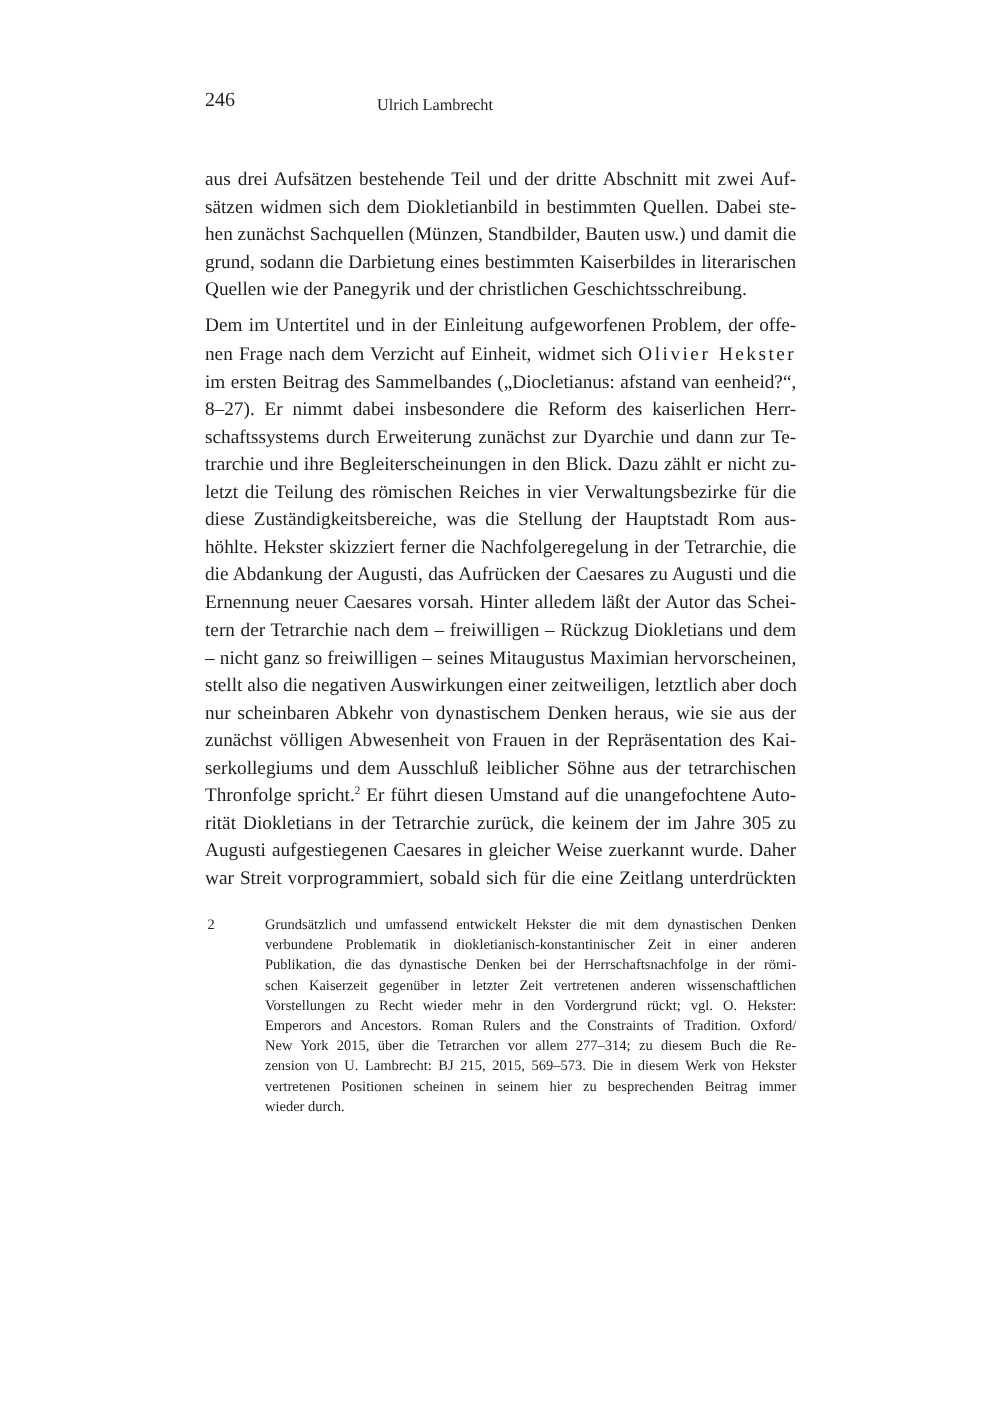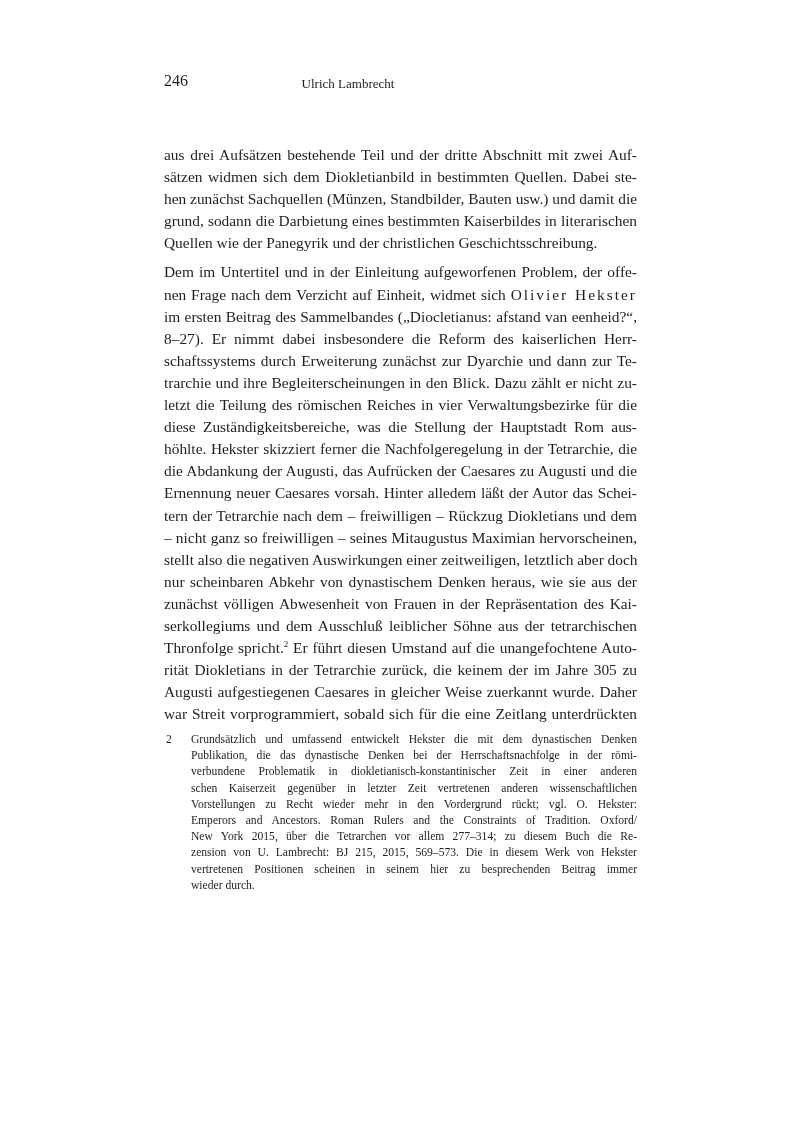--- a/index.html
+++ b/index.html
@@ -1,29 +1,29 @@
 <!DOCTYPE html>
 <html><head>
 <meta charset="utf-8">
 <style>
   html, body { margin: 0; padding: 0; background: #ffffff; }
   body { width: 799px; height: 1131px; position: relative; overflow: hidden;
          font-family: "Liberation Serif", "DejaVu Serif", serif; color: #1e1e1e; }
   .page-number { position: absolute; left: 164px; top: 72px; font-size: 16px; }
   .running-head { position: absolute; left: 0; width: 696px; top: 76px; text-align: center; font-size: 13px; }
-  .body-text { position: absolute; left: 164px; top: 144px; width: 473px; }
+  .body-text { position: absolute; left: 164px; top: 133px; width: 473px; }
   .para { margin: 0; font-size: 15.4px; line-height: 22.1px; text-align: justify; text-align-last: left; hyphens: manual; }
   .para + .para { margin-top: 7px; }
   .line { display: block; text-align: justify; text-align-last: justify; white-space: nowrap; }
   .line.last { text-align-last: left; }
   .spaced { letter-spacing: 2px; }
   sup { font-size: 9px; line-height: 0; vertical-align: 6px; }
   .footnote { position: absolute; left: 164px; top: 732px; width: 473px; font-size: 11.6px; line-height: 16.2px; }
   .fn-num { position: absolute; left: 2px; top: 0; }
-  .fn-text { margin-left: 27px; }
+  .fn-text { margin-left: 48px; }
 </style>
 </head>
 <body>
 
 <div class="page-number">246</div>
 <div class="running-head">Ulrich Lambrecht</div>
 
 <div class="body-text">
   <p class="para">
     <span class="line">aus drei Aufsätzen bestehende Teil und der dritte Abschnitt mit zwei Auf-</span>
@@ -54,22 +54,22 @@
     <span class="line">rität Diokletians in der Tetrarchie zurück, die keinem der im Jahre 305 zu</span>
     <span class="line">Augusti aufgestiegenen Caesares in gleicher Weise zuerkannt wurde. Daher</span>
     <span class="line">war Streit vorprogrammiert, sobald sich für die eine Zeitlang unterdrückten</span>
   </p>
 </div>
 
 <div class="footnote">
   <span class="fn-num">2</span>
   <div class="fn-text">
     <span class="line">Grundsätzlich und umfassend entwickelt Hekster die mit dem dynastischen Denken</span>
+    <span class="line">verbundene Problematik in diokletianisch-konstantinischer Zeit in einer anderen</span>
     <span class="line">Publikation, die das dynastische Denken bei der Herrschaftsnachfolge in der römi-</span>
-    <span class="line">verbundene Problematik in diokletianisch-konstantinischer Zeit in einer anderen</span>
     <span class="line">schen Kaiserzeit gegenüber in letzter Zeit vertretenen anderen wissenschaftlichen</span>
     <span class="line">Vorstellungen zu Recht wieder mehr in den Vordergrund rückt; vgl. O. Hekster:</span>
     <span class="line">Emperors and Ancestors. Roman Rulers and the Constraints of Tradition. Oxford/</span>
     <span class="line">New York 2015, über die Tetrarchen vor allem 277–314; zu diesem Buch die Re-</span>
     <span class="line">zension von U. Lambrecht: BJ 215, 2015, 569–573. Die in diesem Werk von Hekster</span>
     <span class="line">vertretenen Positionen scheinen in seinem hier zu besprechenden Beitrag immer</span>
     <span class="line last">wieder durch.</span>
   </div>
 </div>
 

